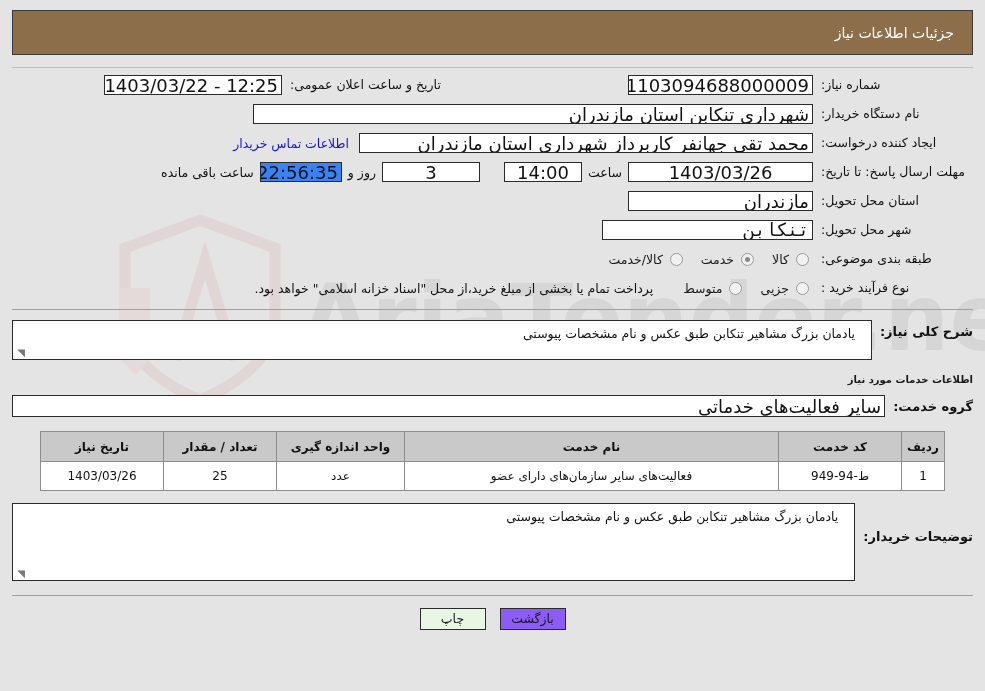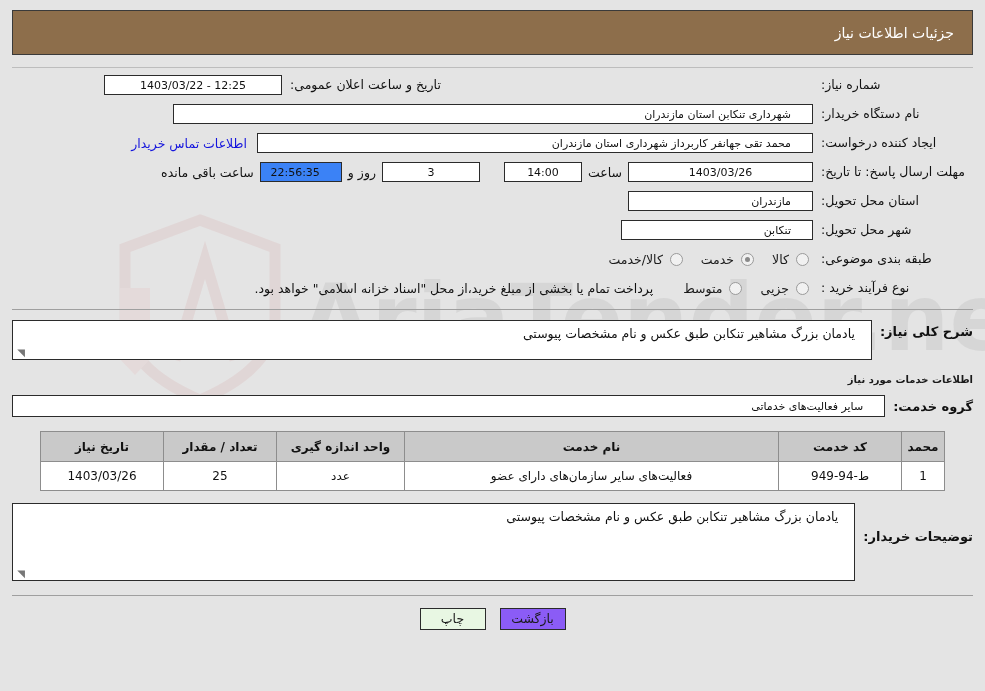--- a/index.html
+++ b/index.html
@@ -75,22 +75,22 @@
     line-height: 1.35;
   }
   .lbl-w {
     width: 160px;
   }
   .fld {
     border: 1px solid #2b2b2b;
     background: #ffffff;
     height: 20px;
     line-height: 20px;
-    font-size: 11px;
-    padding: 0 21px;
+    font-size: 18px;
+    padding: 0 3px;
     box-sizing: border-box;
     color: #111;
     overflow: hidden;
     white-space: nowrap;
   }
   .fld.center { text-align: center; }
   .fld.right  { text-align: right; }
   .fld.cream  { background: #3b82f6; }
 
   .link {
@@ -240,34 +240,35 @@
 <div class="page">
 
   <div class="title-bar">
     <div class="ttl">جزئیات اطلاعات نیاز</div>
   </div>
 
   <div class="panel">
 
     <div class="row">
       <div class="lbl lbl-w">شماره نیاز:</div>
+      <div class="fld center" style="width:185px;">1103094688000009</div>
       <div style="flex:1"></div>
       <div class="lbl">تاریخ و ساعت اعلان عمومی:</div>
       <div class="fld center" style="width:178px;">12:25 - 1403/03/22</div>
       <div style="width:92px"></div>
     </div>
 
     <div class="row">
       <div class="lbl lbl-w">نام دستگاه خریدار:</div>
-      <div class="fld right" style="width:640px;">شهرداری تنکابن استان مازندران</div>
+      <div class="fld right" style="width:560px;">شهرداری تنکابن استان مازندران</div>
     </div>
 
     <div class="row">
       <div class="lbl lbl-w">ایجاد کننده درخواست:</div>
-      <div class="fld right" style="width:556px;">محمد تقی جهانفر کاربرداز شهرداری استان مازندران</div>
+      <div class="fld right" style="width:454px;">محمد تقی جهانفر کاربرداز شهرداری استان مازندران</div>
       <div class="link">اطلاعات تماس خریدار</div>
     </div>
 
     <div class="row" style="align-items:center;">
       <div class="lbl lbl-w">مهلت ارسال پاسخ: تا تاریخ:</div>
       <div class="fld center" style="width:185px;">1403/03/26</div>
       <div class="inline-txt">ساعت</div>
       <div class="fld center" style="width:78px;">14:00</div>
       <div style="width:24px"></div>
       <div class="fld center" style="width:98px;">3</div>
@@ -276,21 +277,21 @@
       <div class="inline-txt">ساعت باقی مانده</div>
     </div>
 
     <div class="row">
       <div class="lbl lbl-w">استان محل تحویل:</div>
       <div class="fld right" style="width:185px;">مازندران</div>
     </div>
 
     <div class="row">
       <div class="lbl lbl-w">شهر محل تحویل:</div>
-      <div class="fld right" style="width:192px;">تنکابن</div>
+      <div class="fld right" style="width:211px;font-family:Liberation Mono, monospace;">تنکابن</div>
     </div>
 
     <div class="row">
       <div class="lbl lbl-w">طبقه بندی موضوعی:</div>
 
       <span class="radio"></span>
       <span class="radio-lbl">کالا</span>
 
       <span class="radio on"></span>
       <span class="radio-lbl">خدمت</span>
@@ -328,21 +329,21 @@
 
     <div class="need-row" style="align-items:center;">
       <div class="bold-lbl" style="padding-top:0;">گروه خدمت:</div>
       <div class="fld right" style="flex:1; height:22px; line-height:22px;">سایر فعالیت‌های خدماتی</div>
     </div>
 
     <div class="tbl-wrap" style="margin-top:14px;">
       <table class="items">
         <thead>
           <tr>
-            <th style="width:40px;">محمد</th>
+            <th style="width:40px;">ردیف</th>
             <th style="width:120px;">کد خدمت</th>
             <th>نام خدمت</th>
             <th style="width:125px;">واحد اندازه گیری</th>
             <th style="width:110px;">تعداد / مقدار</th>
             <th style="width:120px;">تاریخ نیاز</th>
           </tr>
         </thead>
         <tbody>
           <tr>
             <td>1</td>

